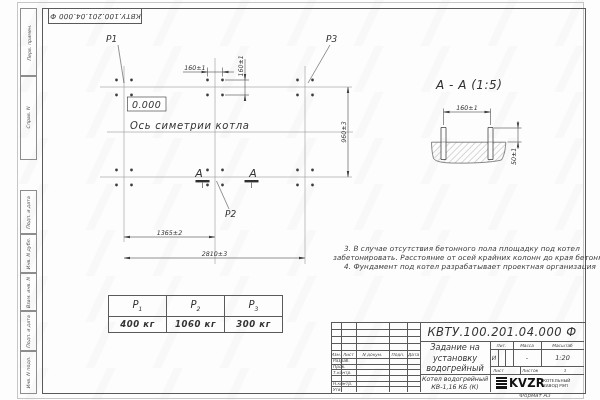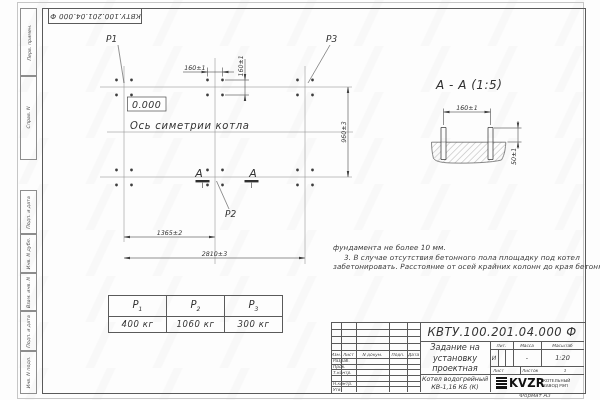--- a/index.html
+++ b/index.html
@@ -16,21 +16,21 @@
   .stamp-top{position:absolute;left:48px;top:8px;width:92px;height:14px;border:1px solid #5a5a5a;
              display:flex;align-items:center;justify-content:center;}
   .stamp-top span{transform:rotate(180deg);font-size:7px;font-style:italic;letter-spacing:.3px;color:#333;white-space:nowrap;}
   svg.draw{position:absolute;left:0;top:0;}
   .it{font-style:italic;font-family:"DejaVu Sans",sans-serif;fill:#333;}
   
   .loads{position:absolute;left:108px;top:295px;width:175px;height:38px;border-collapse:collapse;table-layout:fixed;}
   .loads td{border:1px solid #5a5a5a;text-align:center;vertical-align:middle;font-style:italic;color:#333;padding:0;}
   .loads .hd{font-size:10px;}
   .loads .hd sub{font-size:6px;}
-  .loads .vl2{font-size:8.5px;letter-spacing:.6px;}
+  .loads .vl2{font-size:8.5px;letter-spacing:.6px;font-weight:bold;}
   
   .notes{position:absolute;left:333px;top:244px;width:252px;font-size:7.2px;font-style:italic;
          color:#3a3a3a;letter-spacing:.1px;}
   .notes div{line-height:8.9px;white-space:nowrap;}
   .notes .ind{padding-left:11px;margin-top:.8px;}
   
   .vl{position:absolute;width:0;border-left:1px solid #5a5a5a;}
   .hl{position:absolute;height:0;border-top:1px solid #5a5a5a;}
   .cell{position:absolute;display:flex;align-items:center;justify-content:center;color:#333;white-space:nowrap;}
   .cell.left{justify-content:flex-start;}
@@ -215,23 +215,23 @@
     </tr>
     <tr>
       <td class="vl2">400 кг</td>
       <td class="vl2">1060 кг</td>
       <td class="vl2">300 кг</td>
     </tr>
   </tbody>
     </table>
 
   <div class="notes">
-    <div>фундамента не более 10 мм.</div>
     <div class="ind">3. В случае отсутствия бетонного пола площадку под котел</div>
     <div>забетонировать. Расстояние от осей крайних колонн до края бетонной</div>
+    <div class="ind">4. Фундамент под котел разрабатывает проектная организация</div>
   </div>
 
   <div>
     <div class="abs" style="left:331px;top:322px;width:253px;height:70px;border:1.1px solid #5a5a5a;"></div>
 
     <div class="vl" style="left:341px;top:322px;height:70px;"></div>
     <div class="vl" style="left:356px;top:322px;height:70px;"></div>
     <div class="vl" style="left:389px;top:322px;height:70px;"></div>
     <div class="vl" style="left:407px;top:322px;height:70px;"></div>
     <div class="vl" style="left:420px;top:322px;height:70px;"></div>
@@ -255,21 +255,21 @@
     <div class="hl" style="left:420px;top:341px;width:164px;"></div>
     <div class="hl" style="left:490px;top:349px;width:94px;"></div>
     <div class="hl" style="left:490px;top:366px;width:94px;"></div>
     <div class="hl" style="left:420px;top:374px;width:164px;"></div>
 
     <div class="cell" style="left:421px;top:322px;width:162px;height:19px;font-size:11.5px;font-style:italic;letter-spacing:.5px;">КВТУ.100.201.04.000  Ф</div>
 
     <div class="abs" style="left:421px;top:342px;width:68px;height:32px;text-align:center;font-style:italic;font-size:8.2px;line-height:10.5px;color:#333;">
       <div>Задание на</div>
       <div>установку</div>
-      <div>проектная</div>
+      <div>водогрейный</div>
     </div>
 
     <div class="cell lbl" style="left:331px;top:350px;width:10px;height:8px;">Изм.</div>
     <div class="cell lbl" style="left:341px;top:350px;width:15px;height:8px;">Лист</div>
     <div class="cell lbl" style="left:356px;top:350px;width:33px;height:8px;">N докум.</div>
     <div class="cell lbl" style="left:389px;top:350px;width:18px;height:8px;">Подп.</div>
     <div class="cell lbl" style="left:407px;top:350px;width:13px;height:8px;">Дата</div>
 
     <div class="cell lbl left" style="left:333px;top:358px;width:24px;height:5.7px;">Разраб.</div>
     <div class="cell lbl left" style="left:333px;top:363.7px;width:24px;height:5.7px;">Пров.</div>

